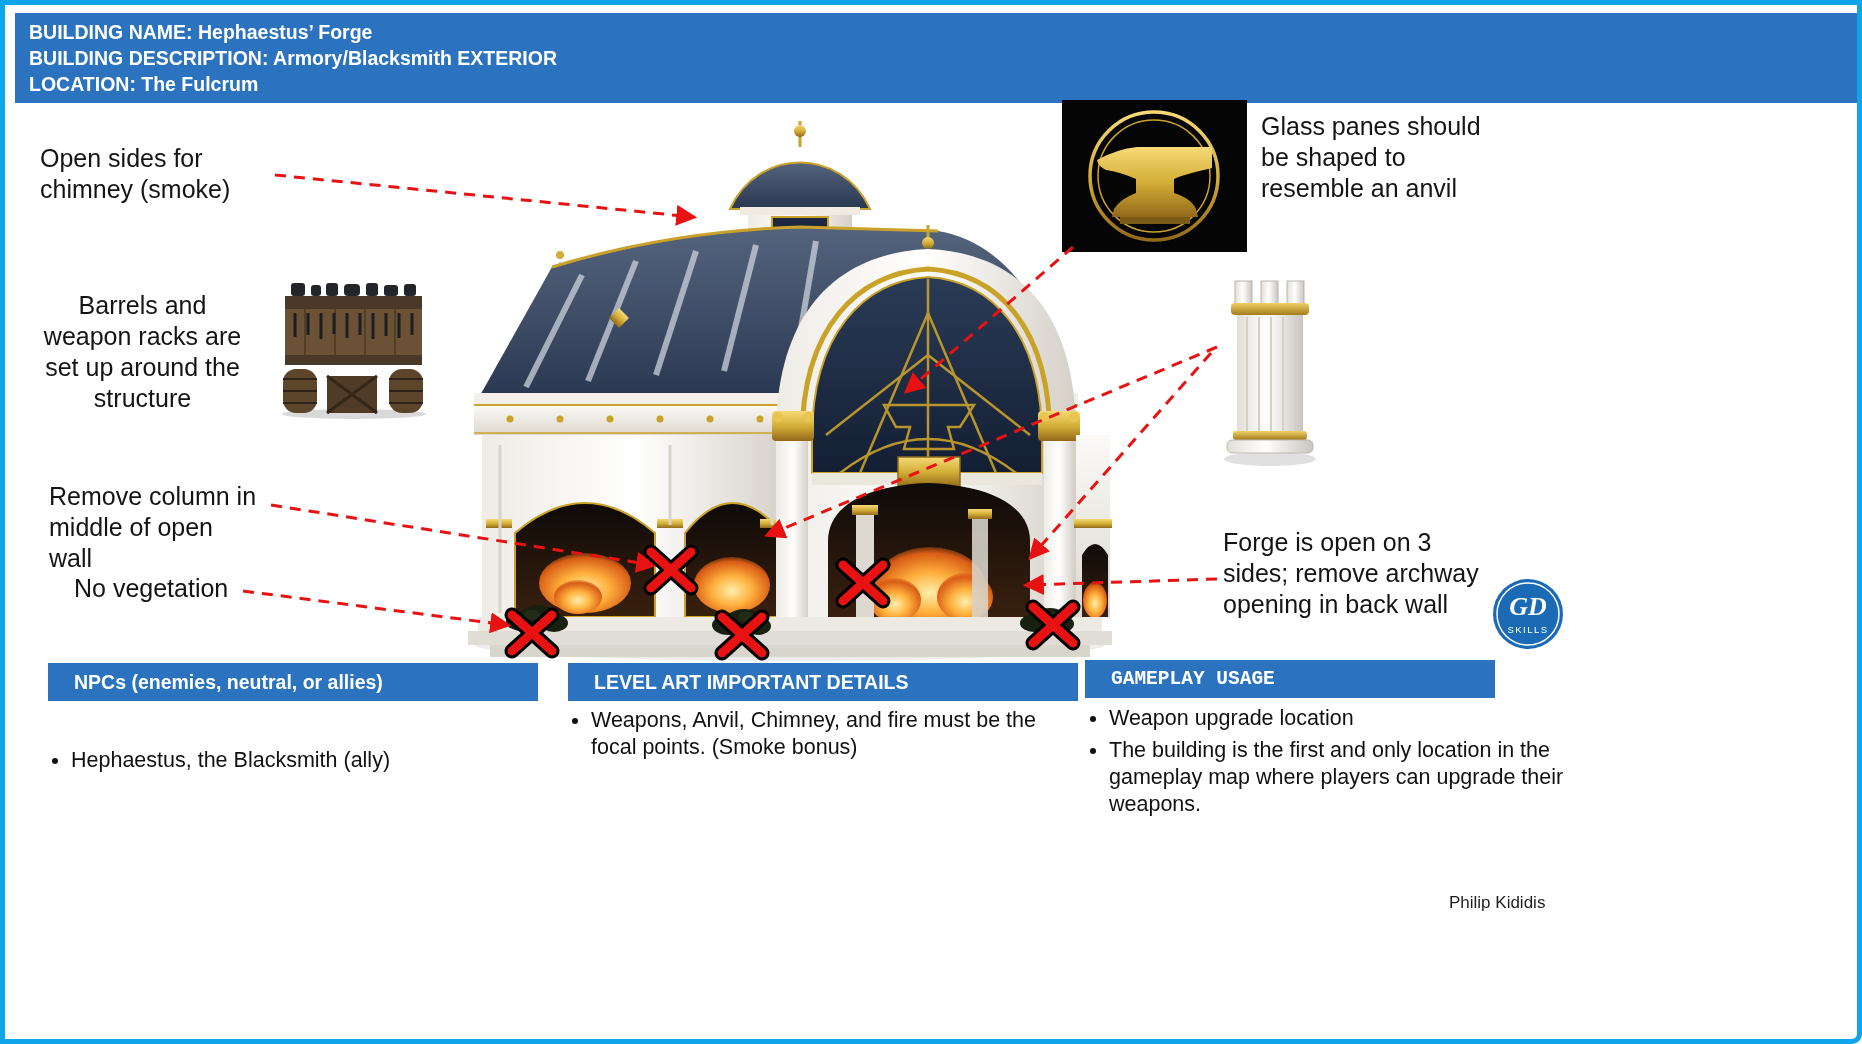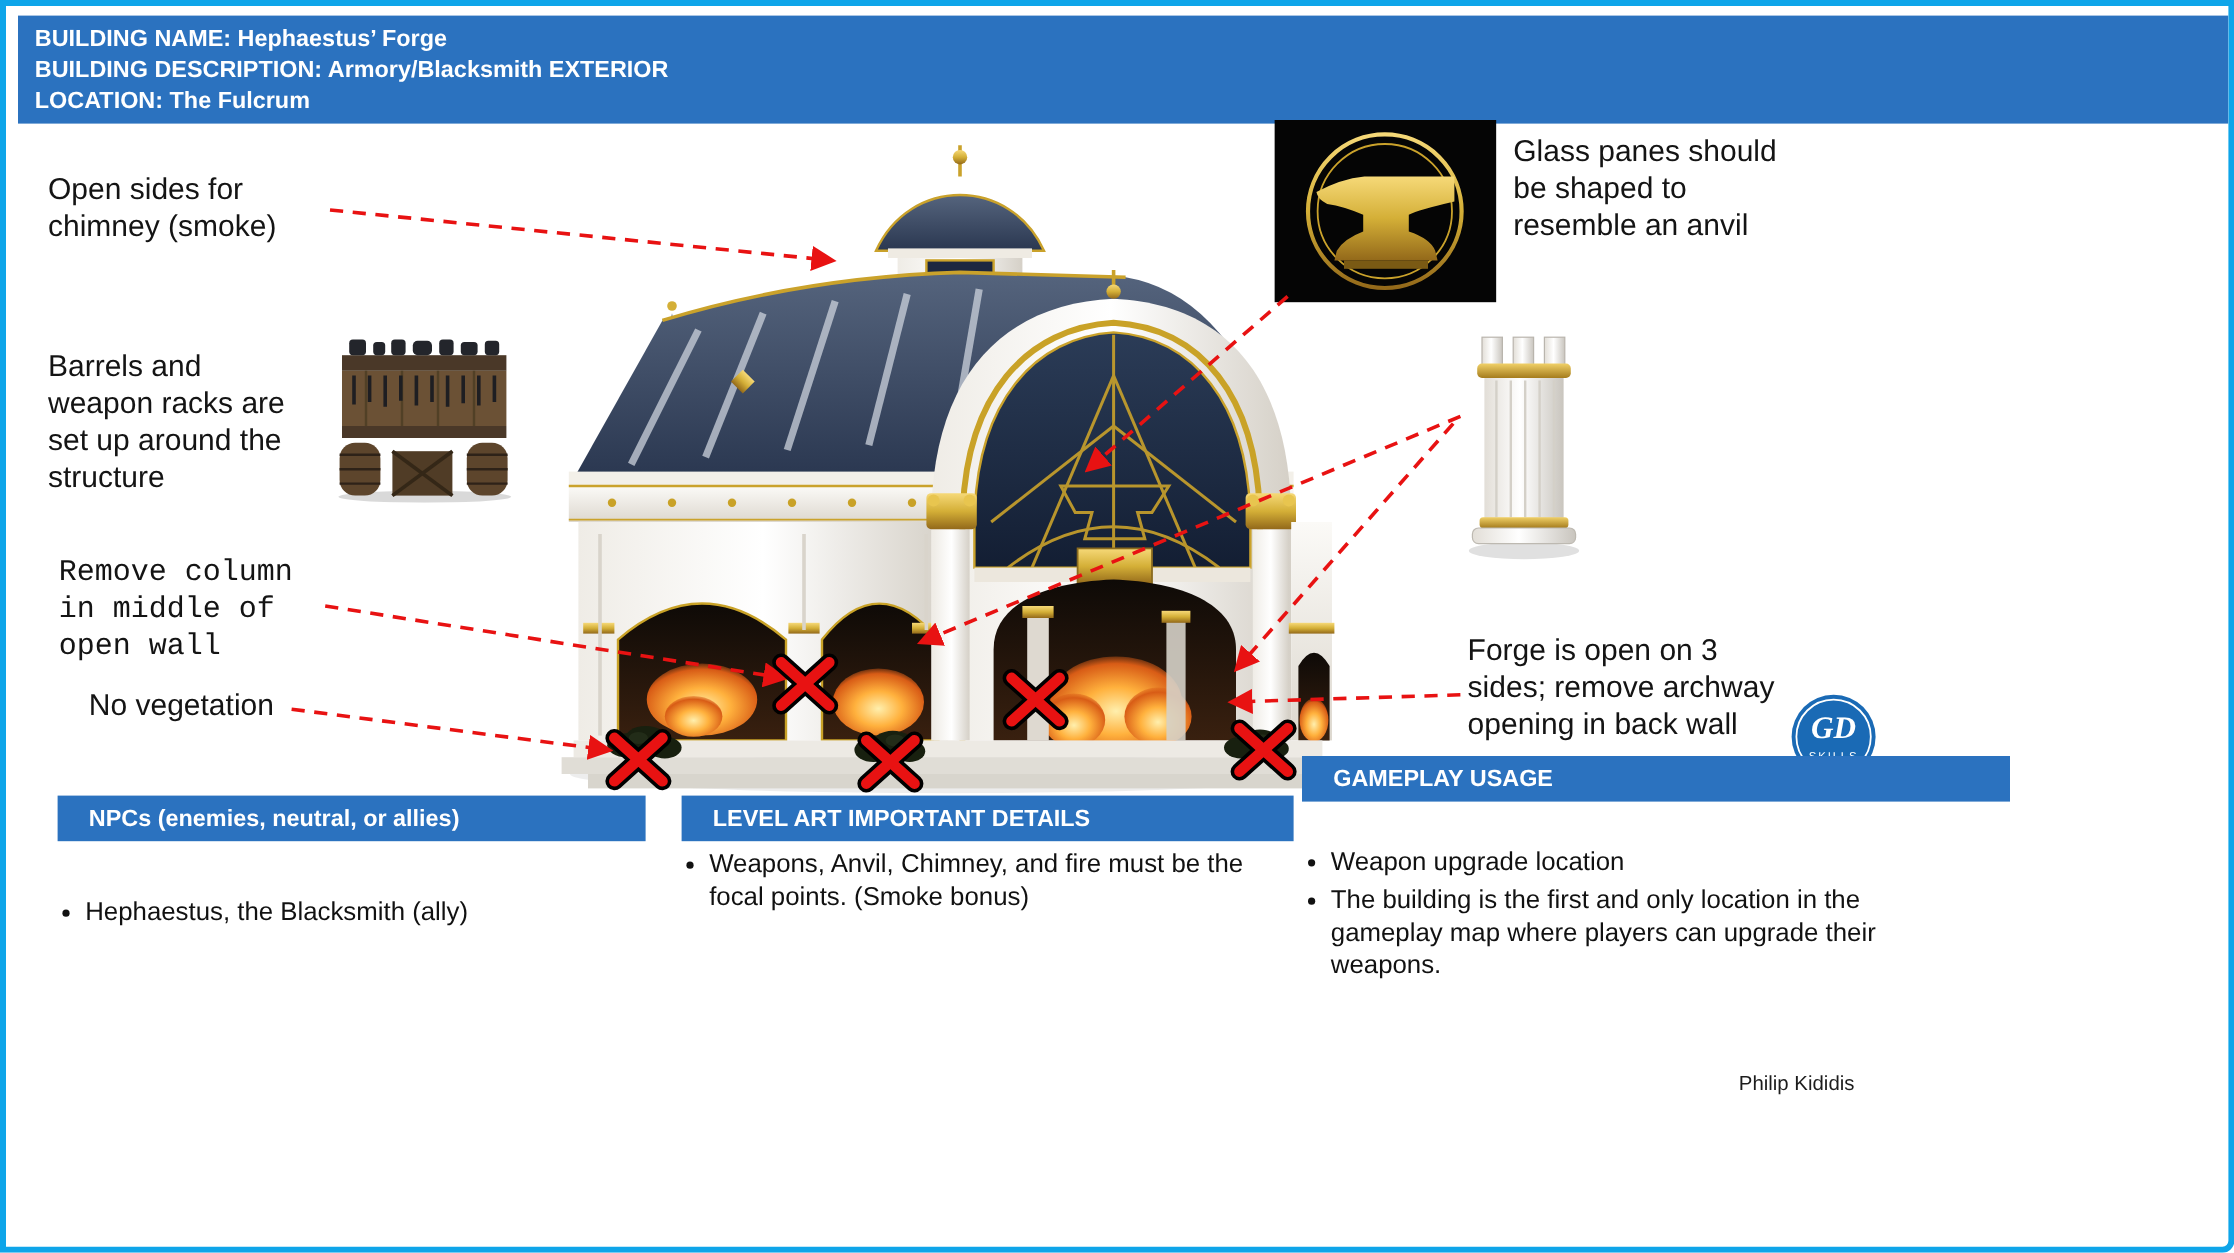--- a/index.html
+++ b/index.html
@@ -40,22 +40,22 @@
 
 <div class="slide">
 
   <div class="header">
     <div>BUILDING NAME: Hephaestus’ Forge</div>
     <div>BUILDING DESCRIPTION: Armory/Blacksmith EXTERIOR</div>
     <div>LOCATION: The Fulcrum</div>
   </div>
 
   <div class="annotation" style="left:35px;top:138px;width:215px;">Open sides for chimney (smoke)</div>
-  <div class="annotation" style="left:35px;top:285px;width:205px;">Barrels and weapon racks are set up around the structure</div>
-  <div class="annotation" style="left:44px;top:456px;width:210px;font-family:Liberation Mono, monospace;">Remove column in middle of open wall</div>
+  <div class="annotation" style="left:35px;top:285px;width:205px;text-align:center;">Barrels and weapon racks are set up around the structure</div>
+  <div class="annotation" style="left:44px;top:476px;width:210px;">Remove column in middle of open wall</div>
   <div class="annotation" style="left:69px;top:568px;width:300px;">No vegetation</div>
 
   <div class="annotation" style="left:1256px;top:106px;width:225px;">Glass panes should be shaped to resemble an anvil</div>
   <div class="annotation" style="left:1218px;top:522px;width:272px;">Forge is open on 3 sides; remove archway opening in back wall</div>
 
   <div class="img-box" style="left:260px;top:276px;">
     <svg width="178" height="138" viewBox="0 0 178 138">
       <ellipse cx="89" cy="133" rx="72" ry="5" fill="#000" opacity="0.15"></ellipse>
       <rect x="20" y="15" width="137" height="13" fill="#4a3828"></rect>
       <g fill="#23252b">
@@ -365,21 +365,21 @@
   <div class="panel-bar" style="left:18px;top:658px;width:490px;">NPCs (enemies, neutral, or allies)</div>
   <ul class="panel-list" style="left:36px;top:742px;width:460px;">
     <li>Hephaestus, the Blacksmith (ally)</li>
   </ul>
 
   <div class="panel-bar" style="left:538px;top:658px;width:510px;">LEVEL ART IMPORTANT DETAILS</div>
   <ul class="panel-list" style="left:556px;top:702px;width:445px;">
     <li>Weapons, Anvil, Chimney, and fire must be the focal points. (Smoke bonus)</li>
   </ul>
 
-  <div class="panel-bar" style="left:1055px;top:625px;width:590px;">GAMEPLAY USAGE</div>
+  <div class="panel-bar" style="left:1055px;top:655px;width:410px;font-family:Liberation Mono, monospace;">GAMEPLAY USAGE</div>
   <ul class="panel-list" style="left:1074px;top:700px;width:470px;">
     <li>Weapon upgrade location</li>
     <li>The building is the first and only location in the gameplay map where players can upgrade their weapons.</li>
   </ul>
 
   <div class="credit" style="left:1444px;top:850px;margin-top:38px;">Philip Kididis</div>
 
 </div>
 
 </body></html>

